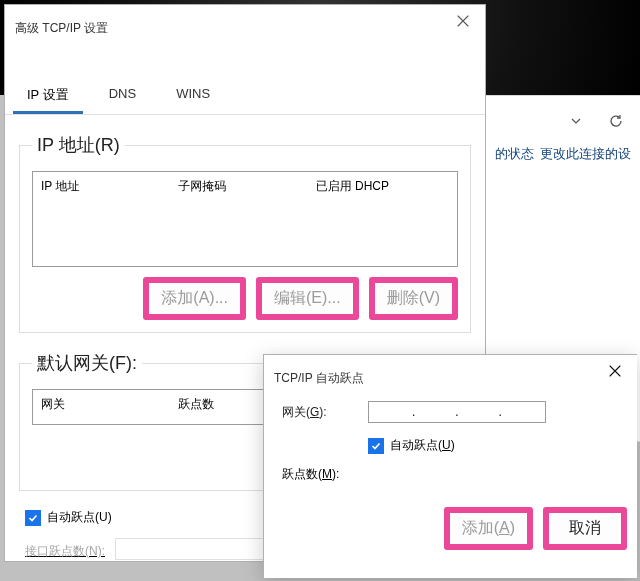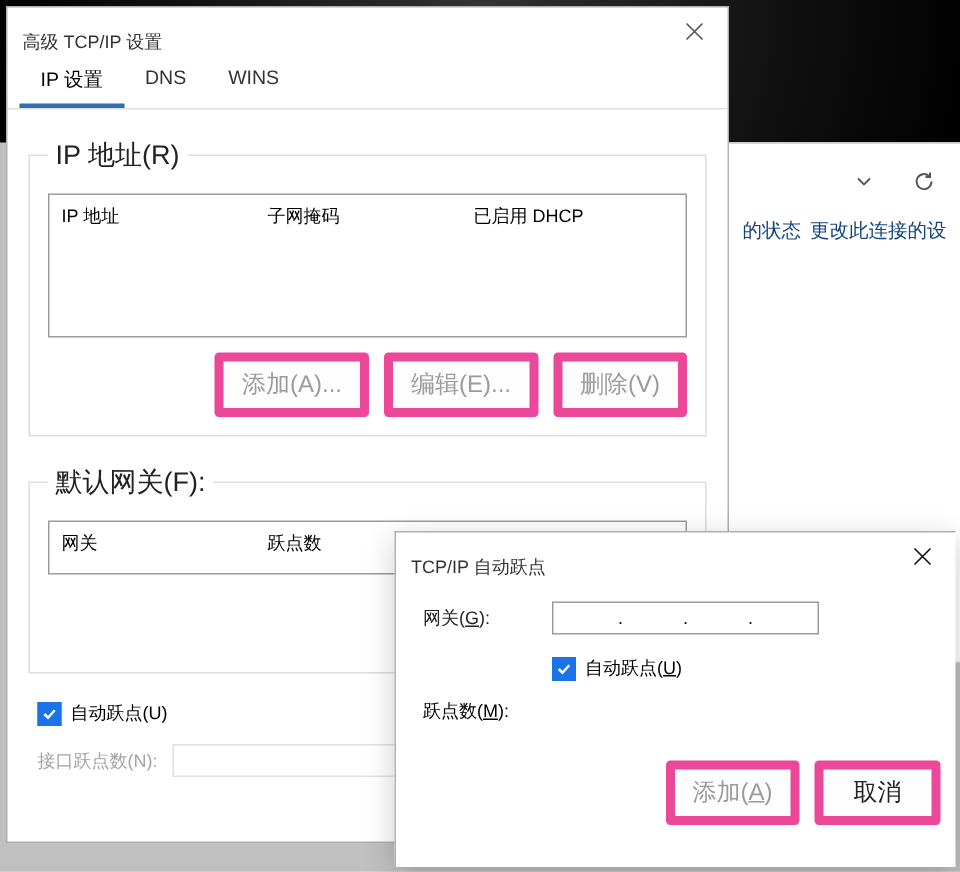--- a/index.html
+++ b/index.html
@@ -104,23 +104,24 @@
     width: 44px;
     height: 32px;
     display: flex;
     align-items: center;
     justify-content: center;
     cursor: pointer;
   }
   .titlebar .close svg { stroke: #555; }
   .tabstrip {
     display: flex;
-    gap: 0;
+    gap: 12px;
     padding: 0 8px;
     border-bottom: 1px solid #e0e0e0;
+    margin-top: 42px;
   }
   .tab {
     padding: 7px 14px 7px 14px;
     font-size: 13px;
     color: #333;
     cursor: pointer;
     position: relative;
   }
   .tab.active {
     border-bottom: 3px solid #2f6fb3;
@@ -198,23 +199,24 @@
   }
   .checkbox.checked {
     background: #1a73e8;
     border-color: #1a73e8;
   }
   .checkbox.checked svg { display: block; }
   .checkbox svg { display: none; }
 
   .formrow {
     display: flex;
-    align-items: center;
+    align-items: flex-end;
     gap: 10px;
     margin: 4px 0 0 6px;
+    text-decoration: underline;
   }
   .formrow label {
     min-width: 80px;
     color: #222;
   }
   .formrow.disabled label { color: #a5a5a5; }
   .textbox {
     border: 1px solid #b7b7b7;
     height: 22px;
     width: 160px;

